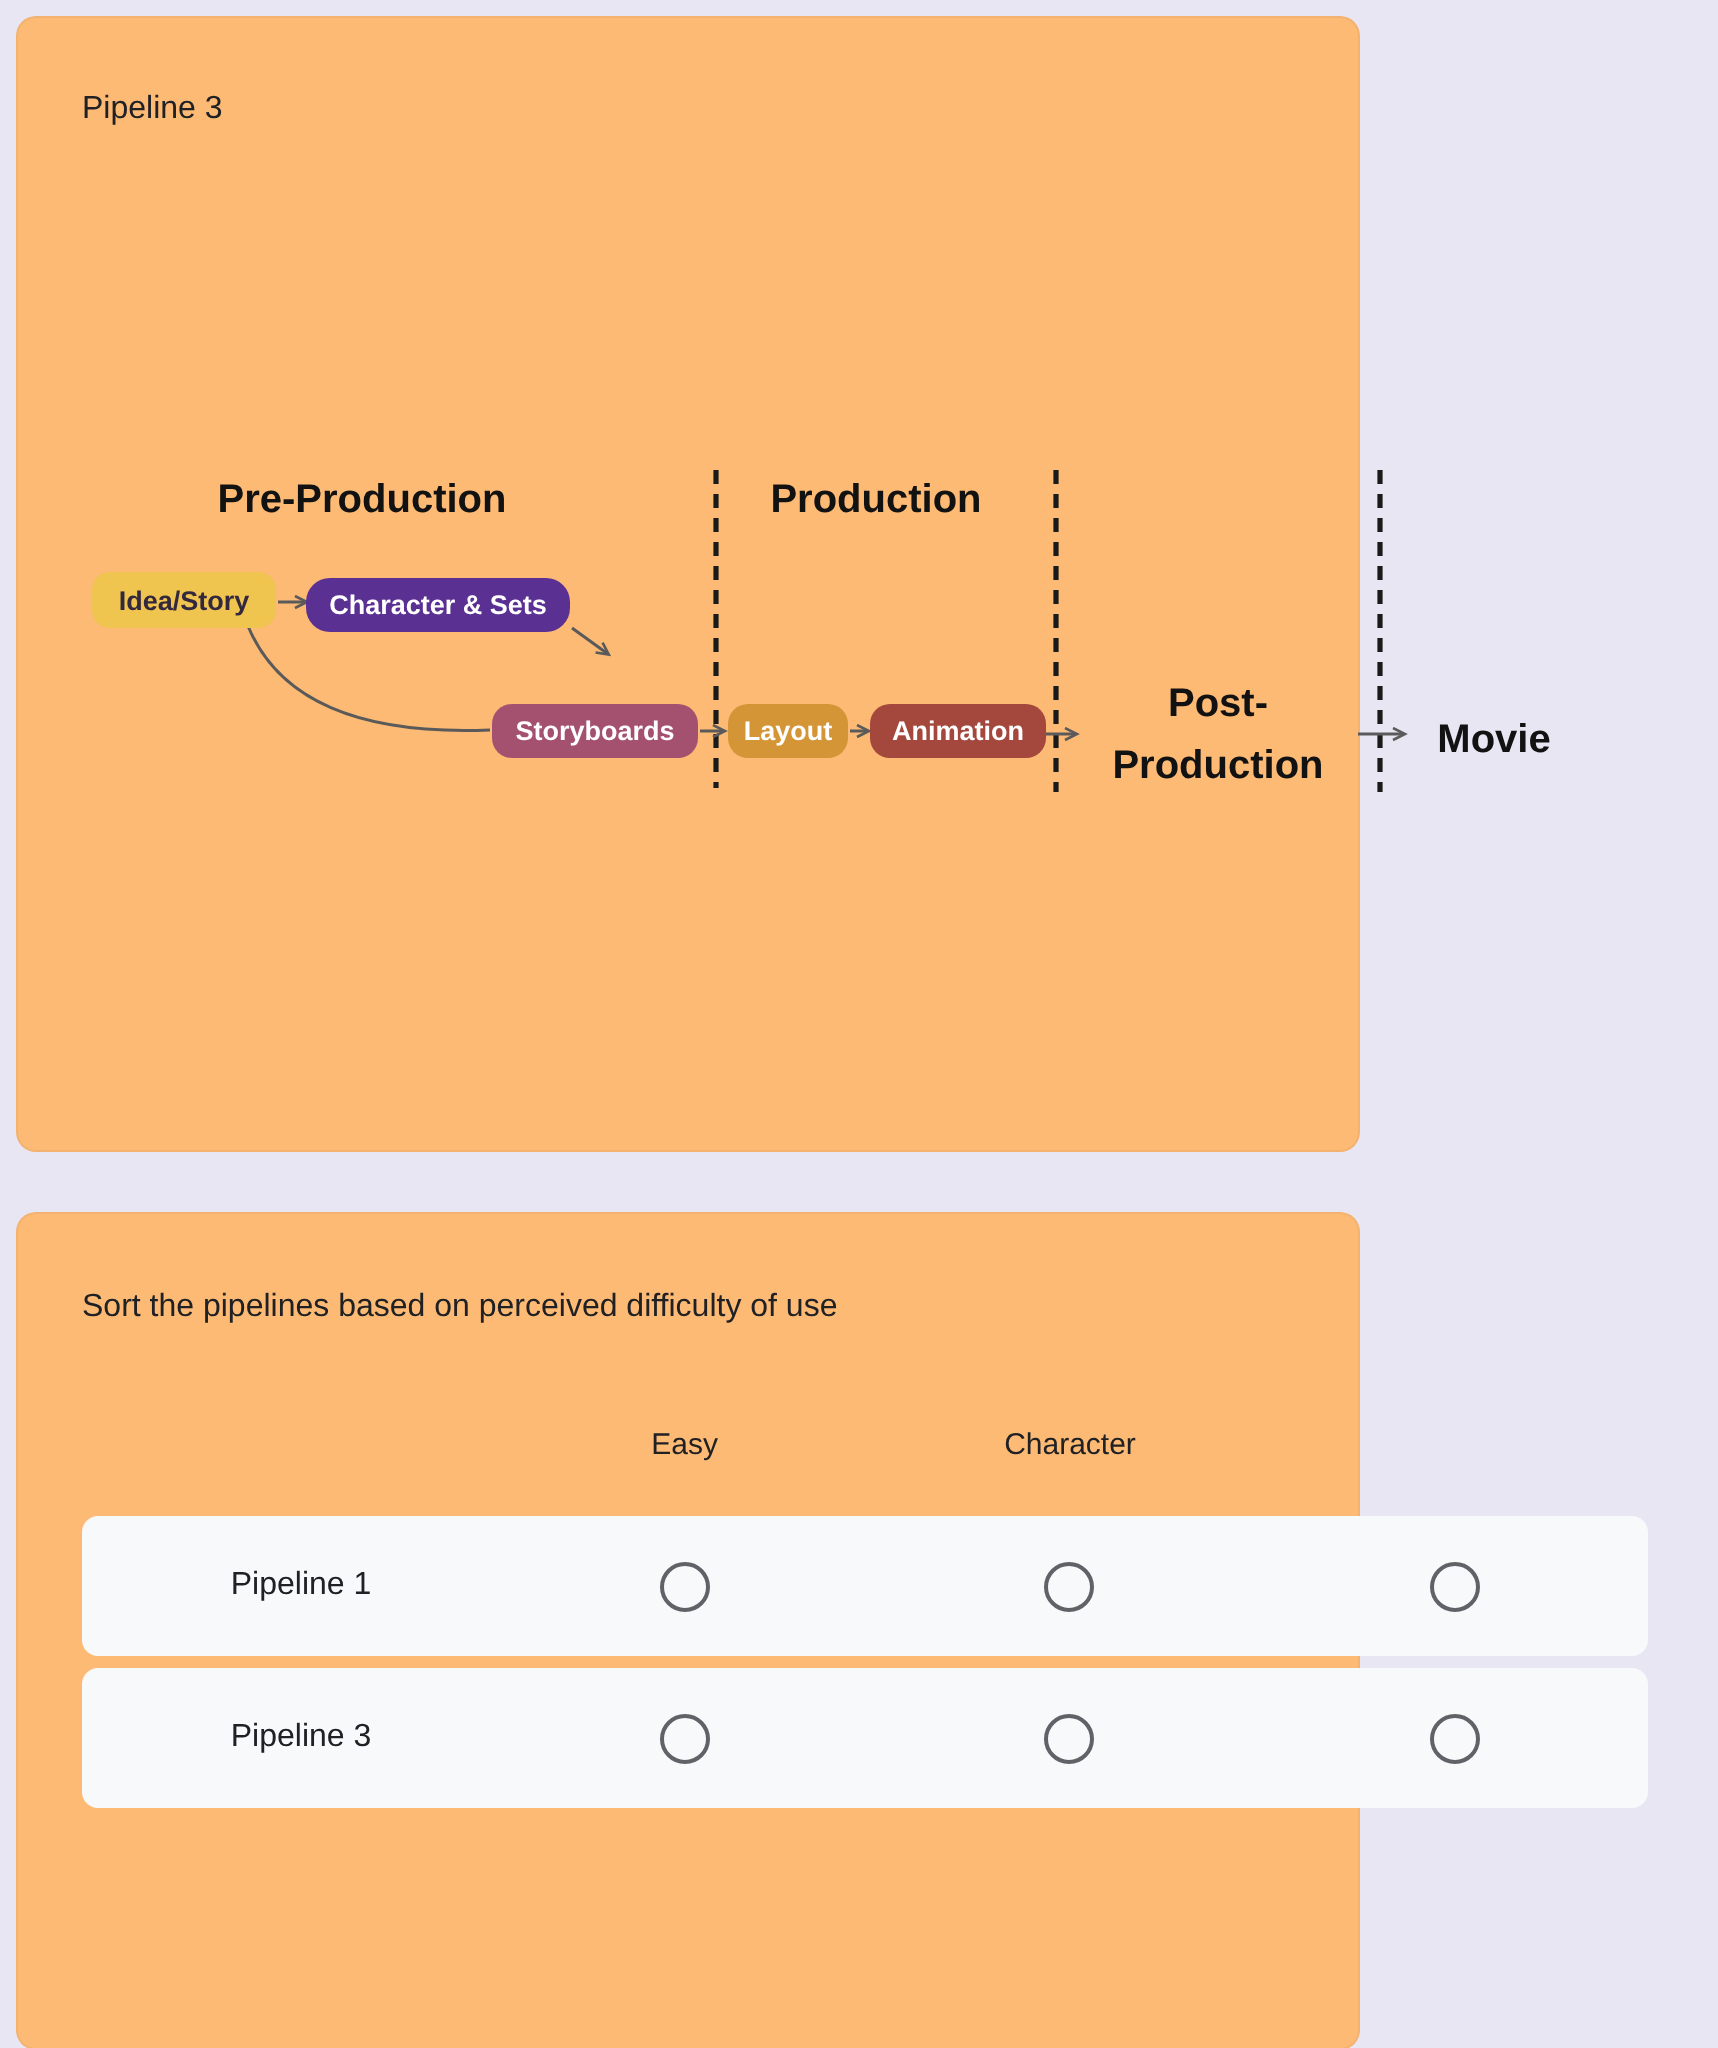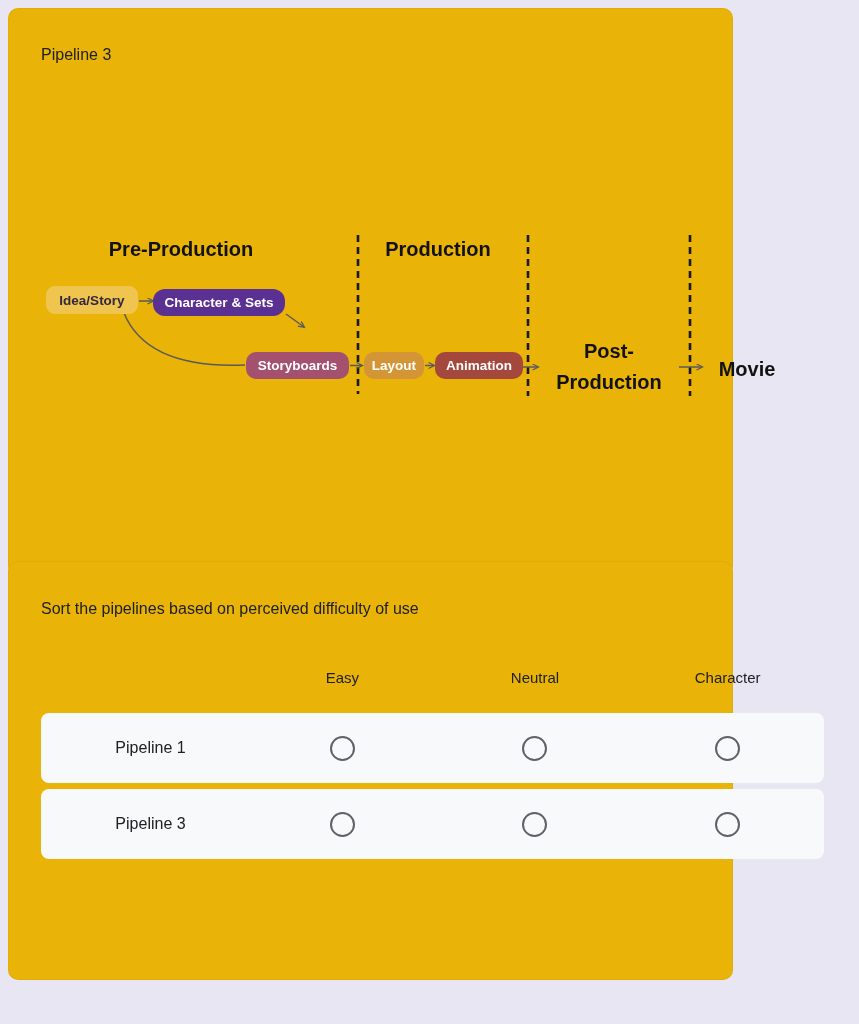--- a/index.html
+++ b/index.html
@@ -3,26 +3,26 @@
 <meta charset="utf-8">
 <style>
   html,body{margin:0;padding:0;}
   body{
     width:859px;height:1024px;position:relative;
     background:#E9E6F3;
     font-family:"Liberation Sans",sans-serif;
     color:#202124;
   }
   .card{
-    position:absolute;left:8px;width:725px;background:#eab308;
+    position:absolute;left:8px;width:672px;background:#fdba74;
     border-radius:10px;border:1px solid rgba(0,0,0,0.04);
     box-sizing:border-box;
   }
   .card1{top:8px;height:568px;}
-  .card2{top:561px;height:419px;}
+  .card2{top:606px;height:419px;}
   .card-title{
     position:absolute;left:32px;top:35px;
     font-size:16px;line-height:21px;color:#202124;
   }
   .card2 .card-title{top:36px;}
   .diagram-svg{position:absolute;left:0;top:0;}
   .stage-heading{
     font-family:"Liberation Sans",sans-serif;
     font-weight:bold;font-size:20px;fill:#121212;text-anchor:middle;
   }
@@ -109,21 +109,20 @@
     </g>
   </svg>
 </div>
 
 <div class="card card2">
   <div class="card-title">Sort the pipelines based on perceived difficulty of use</div>
 
   <div class="grid-header">
     <div class="col-head"></div>
     <div class="col-head">Easy</div>
-    <div class="col-head">Neutral</div>
     <div class="col-head">Character</div>
   </div>
 
   <div class="grid-rows">
     <div class="grid-row">
       <div class="row-label">Pipeline 1</div>
       <div class="radio-cell">
         <div class="radio"></div>
       </div>
       <div class="radio-cell">

